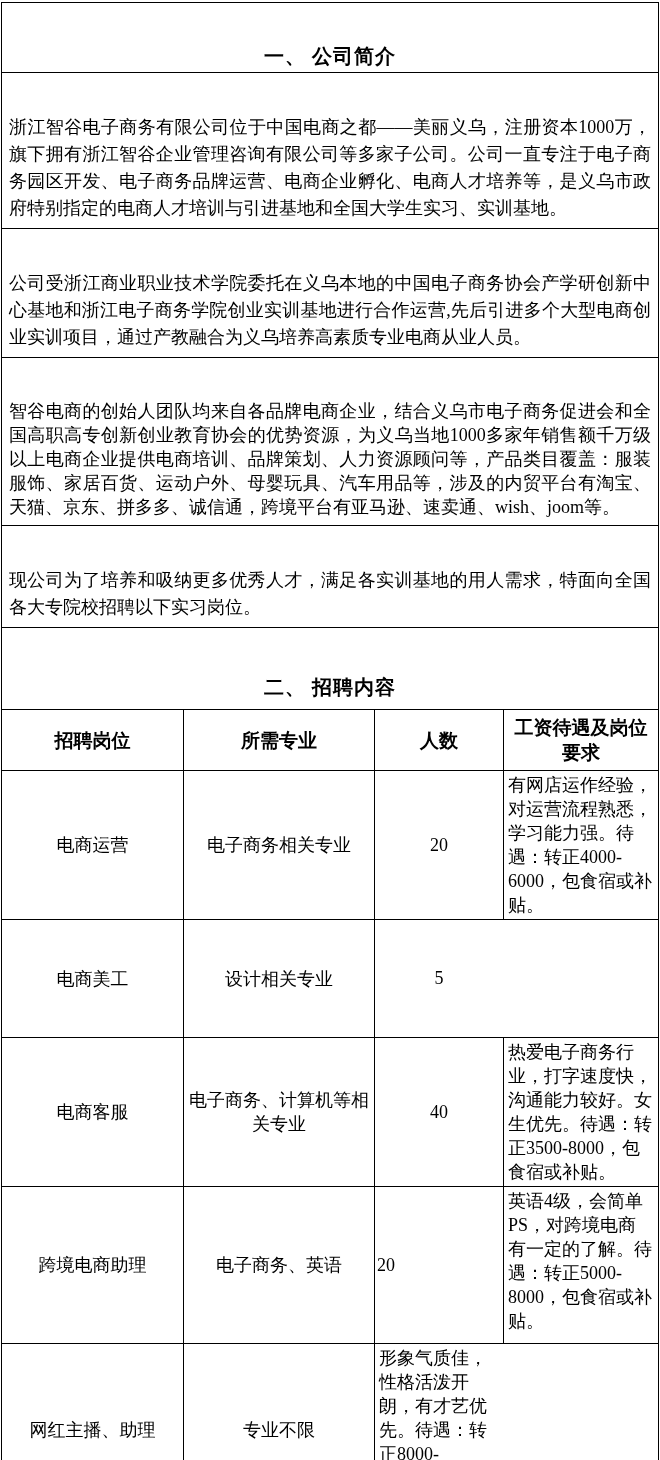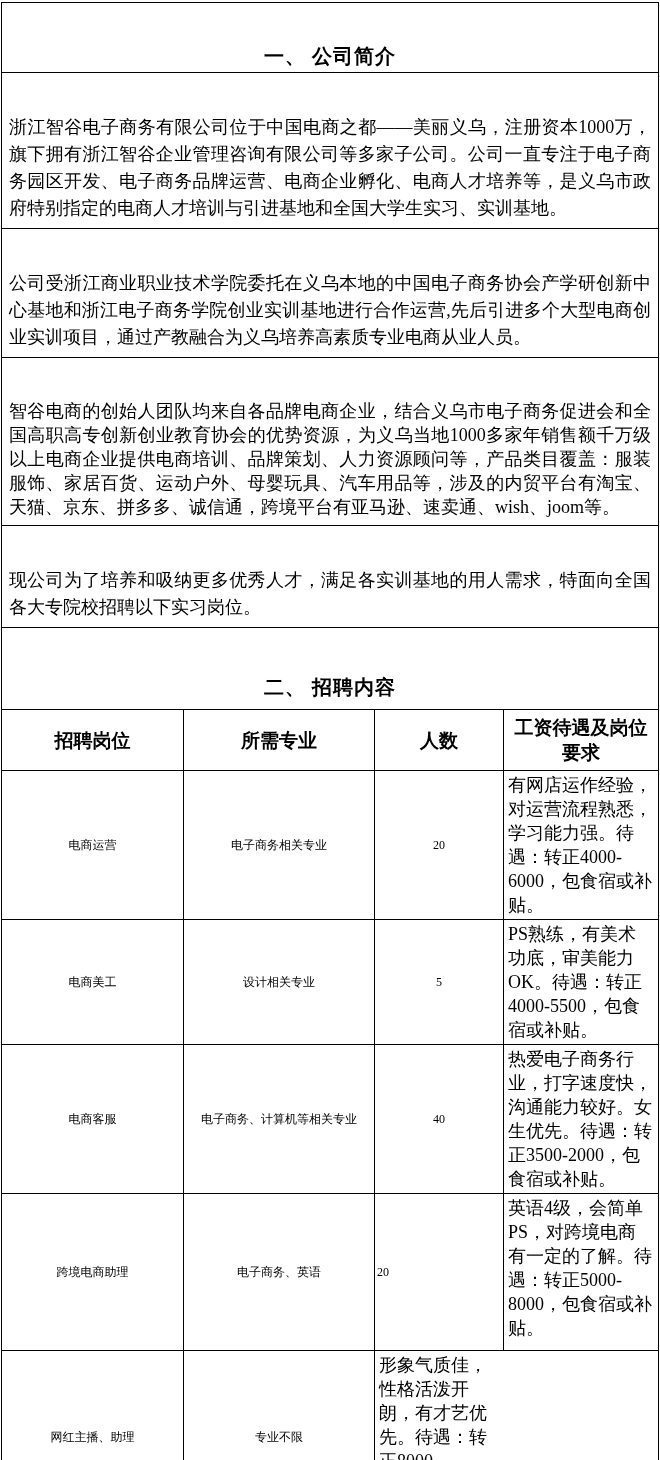--- a/index.html
+++ b/index.html
@@ -44,21 +44,21 @@
     box-sizing: border-box;
   }
   .trow:last-child { border-bottom: 1px solid #000; }
   .cell {
     box-sizing: border-box;
     padding: 2px 3px;
     display: flex;
     align-items: center;
     justify-content: center;
     text-align: center;
-    font-size: 12px;
+    font-size: 18px;
   }
   .cell + .cell { border-left: 1px solid #000; }
   .trow.header .cell {
     font-weight: bold;
     font-size: 19px;
     min-height: 60px;
     line-height: 25px;
   }
   .cell.req {
     justify-content: flex-start;
@@ -118,28 +118,27 @@
       <div class="cell">电商运营</div>
       <div class="cell">电子商务相关专业</div>
       <div class="cell">20</div>
       <div class="cell req">有网店运作经验，对运营流程熟悉，学习能力强。待遇：转正4000-6000，包食宿或补贴。</div>
     </div>
 
     <div class="trow r2">
       <div class="cell">电商美工</div>
       <div class="cell">设计相关专业</div>
       <div class="cell">5</div>
-      <div class="cell req">PS熟练，有美术功底，审美能力OK。待遇：转正4000-5500，包食宿或补贴。</div>
     </div>
 
     <div class="trow r3">
       <div class="cell">电商客服</div>
       <div class="cell">电子商务、计算机等相关专业</div>
       <div class="cell">40</div>
-      <div class="cell req">热爱电子商务行业，打字速度快，沟通能力较好。女生优先。待遇：转正3500-2000，包食宿或补贴。</div>
+      <div class="cell req">热爱电子商务行业，打字速度快，沟通能力较好。女生优先。待遇：转正3500-8000，包食宿或补贴。</div>
     </div>
 
     <div class="trow r4">
       <div class="cell">跨境电商助理</div>
       <div class="cell">电子商务、英语</div>
       <div class="cell count-left">20</div>
       <div class="cell req">英语4级，会简单PS，对跨境电商有一定的了解。待遇：转正5000-8000，包食宿或补贴。</div>
     </div>
 
     <div class="trow r5">

